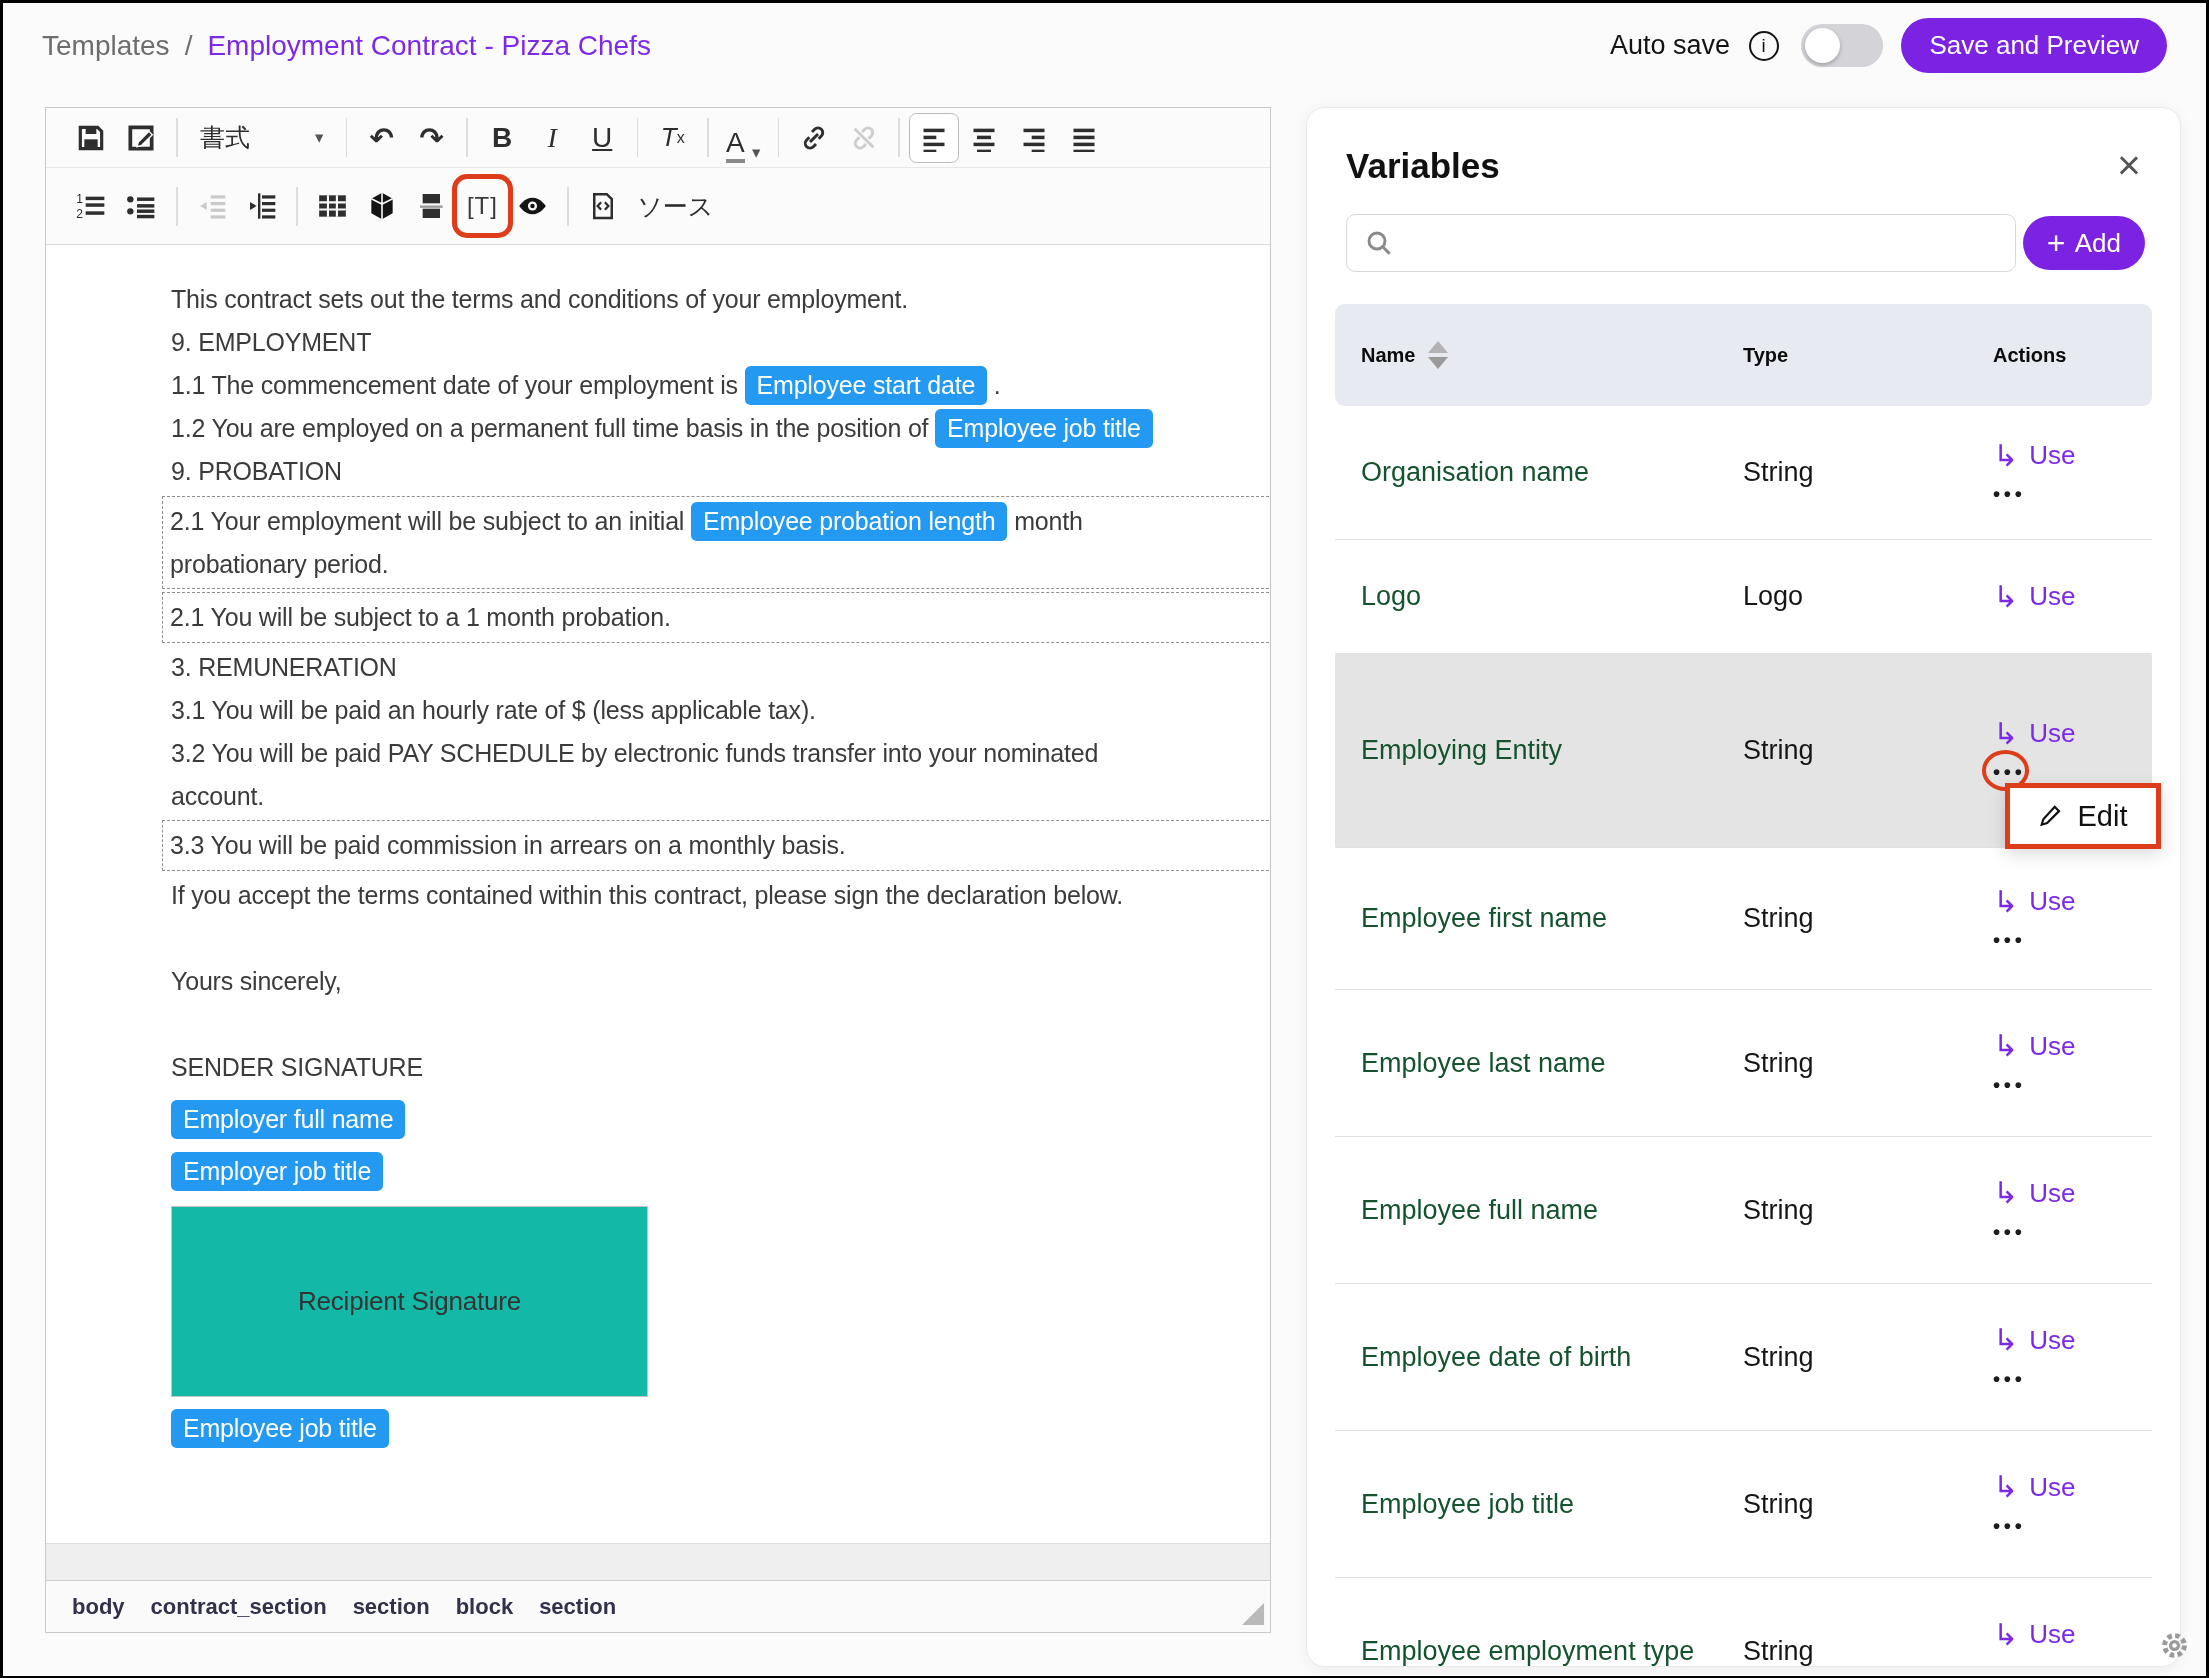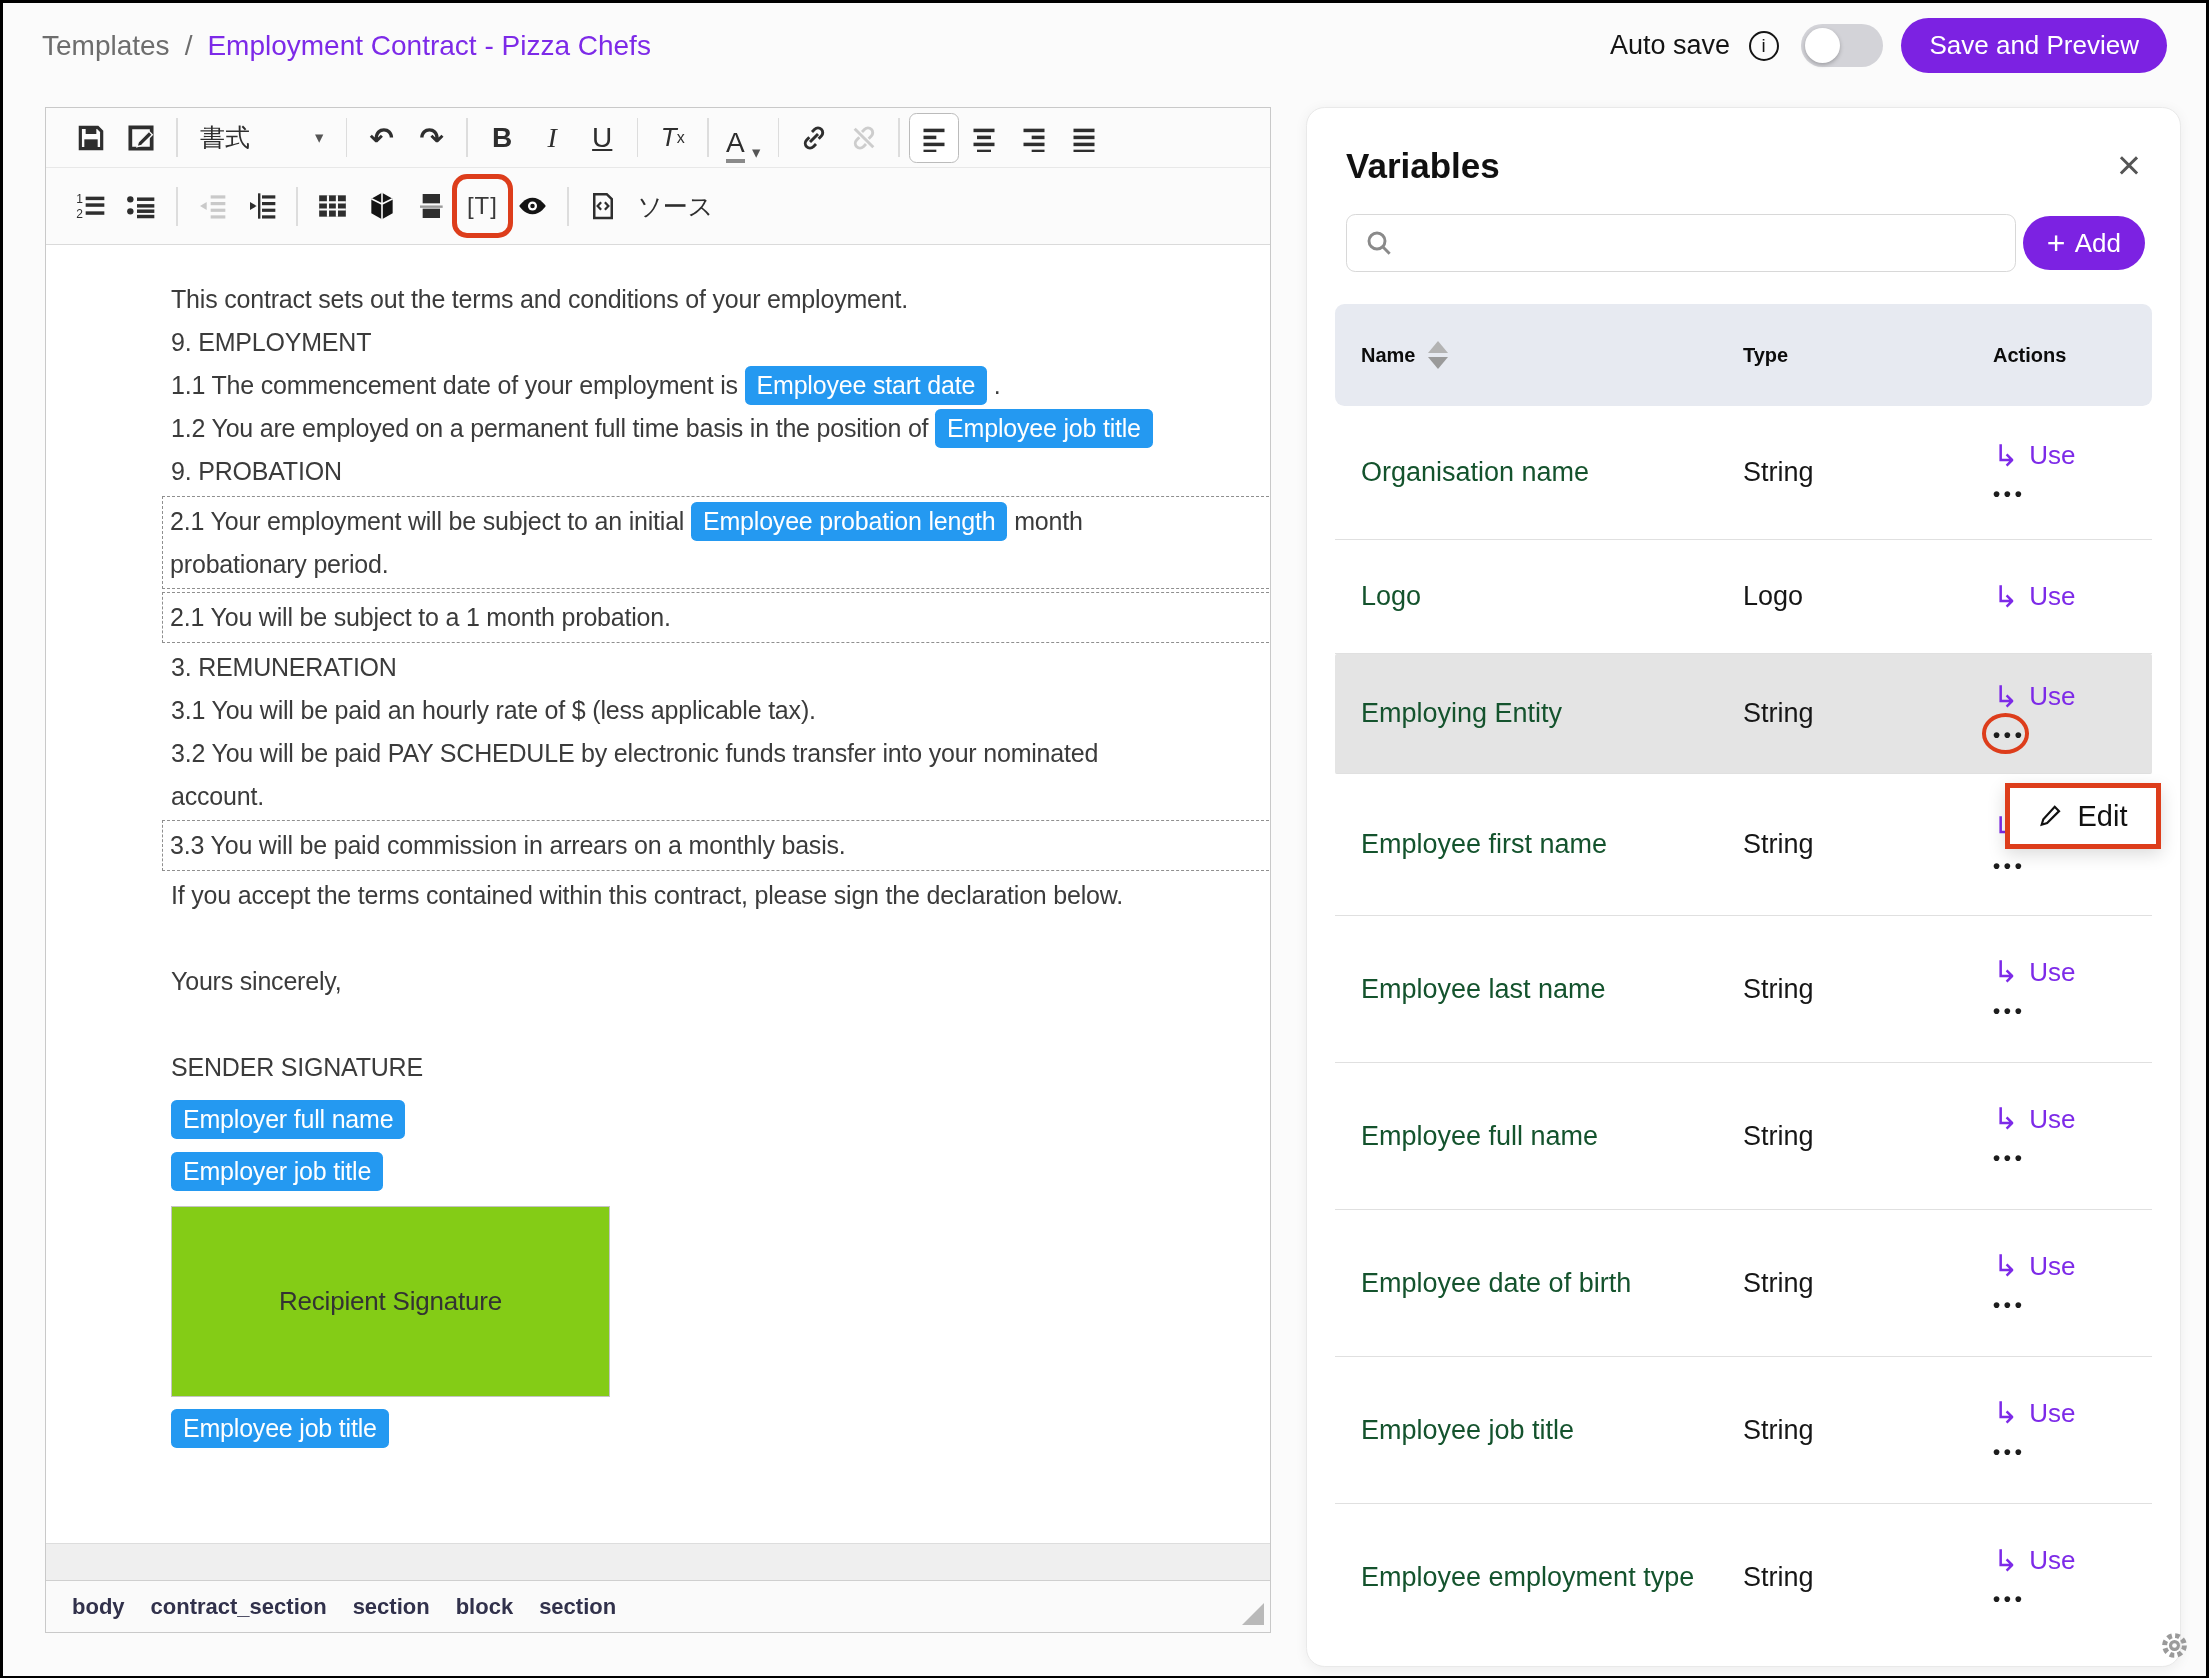--- a/index.html
+++ b/index.html
@@ -49,21 +49,21 @@
 
   
   .editor-content { height:1298px; overflow:hidden; padding:33px 0 0 125px; background:#fff;
                     font-size:25px; color:#3b3b3b; letter-spacing:-0.2px; }
   .c-line { white-space:nowrap; height:43px; line-height:43px; }
   .blank-line { height:43px; }
   .chip { display:inline-block; background:#2499f1; color:#fff; border-radius:5.6px;
           padding:0.9px 12px; line-height:37px; height:39px; }
   .dashed-box { border:1.9px dashed #8f8f8f; margin:2.8px 0 2.8px -9.3px; padding:2.8px 0 2.8px 7.4px;
                 width:calc(100% + 28px); }
-  .sig-box { width:439px; height:191px; background:#84cc16; border:1.9px solid #c4c4c4;
+  .sig-box { width:477px; height:191px; background:#14b8a6; border:1.9px solid #c4c4c4;
              display:flex; align-items:center; justify-content:center; font-size:26px; color:#333;
              margin-top:13px; }
   .chip-line { margin-top:9.3px; }
 
   .scroll-strip { height:37px; background:#efefef; border-top:0.9px solid #ddd; }
   .path-bar { height:52px; background:#fafafa; border-top:1.9px solid #cfcfcf; position:relative;
               display:flex; align-items:center; padding-left:26px; gap:26px; }
   .path-item { font-size:22px; font-weight:bold; color:#31314b; }
   .resize-handle { position:absolute; right:5.6px; bottom:7.4px; width:0; height:0;
                    border-left:22px solid transparent; border-bottom:22px solid #b9b9b9; }
@@ -92,21 +92,21 @@
   .th { font-size:20px; font-weight:bold; color:#0c0c0c; display:flex; align-items:center; gap:13px;}
   .sort-icon { display:inline-flex; flex-direction:column; gap:4.6px; }
   .sort-icon .up { width:0;height:0;border-left:10.2px solid transparent;border-right:10.2px solid transparent;
                    border-bottom:12px solid #b3b3b3; }
   .sort-icon .down { width:0;height:0;border-left:10.2px solid transparent;border-right:10.2px solid transparent;
                      border-top:12px solid #9a9a9a; }
 
   .var-row { display:flex; align-items:center; height:147px; border-bottom:1.9px solid #e0e0e0; }
   .var-row:nth-child(1) { height:134px; }
   .var-row:nth-child(2) { height:114px; }
-  .var-row:nth-child(3) { height:120px; }
+  .var-row:nth-child(3) { height:194px; }
   .var-row:nth-child(4) { height:142px; }
   .var-row:last-child { border-bottom:none; }
   .var-row.highlight { background:#e4e4e4; border-radius:1.9px; }
   .cell-name { flex:0 0 408px; padding-left:26px; font-size:27px; color:#14532d; line-height:1.5; }
   .cell-type { flex:0 0 250px; font-size:27px; color:#161616; }
   .cell-actions { flex:1; display:flex; flex-direction:column; justify-content:center; gap:13px; }
   .use-link { display:flex; align-items:center; gap:11px; color:#7d2ae8; font-size:26px; }
   .use-arrow { font-size:30px; line-height:1; }
   .menu-dots { font-size:20.4px; font-weight:bold; color:#1c1c1c; letter-spacing:3.7px; line-height:1;
                position:relative; width:max-content; }

